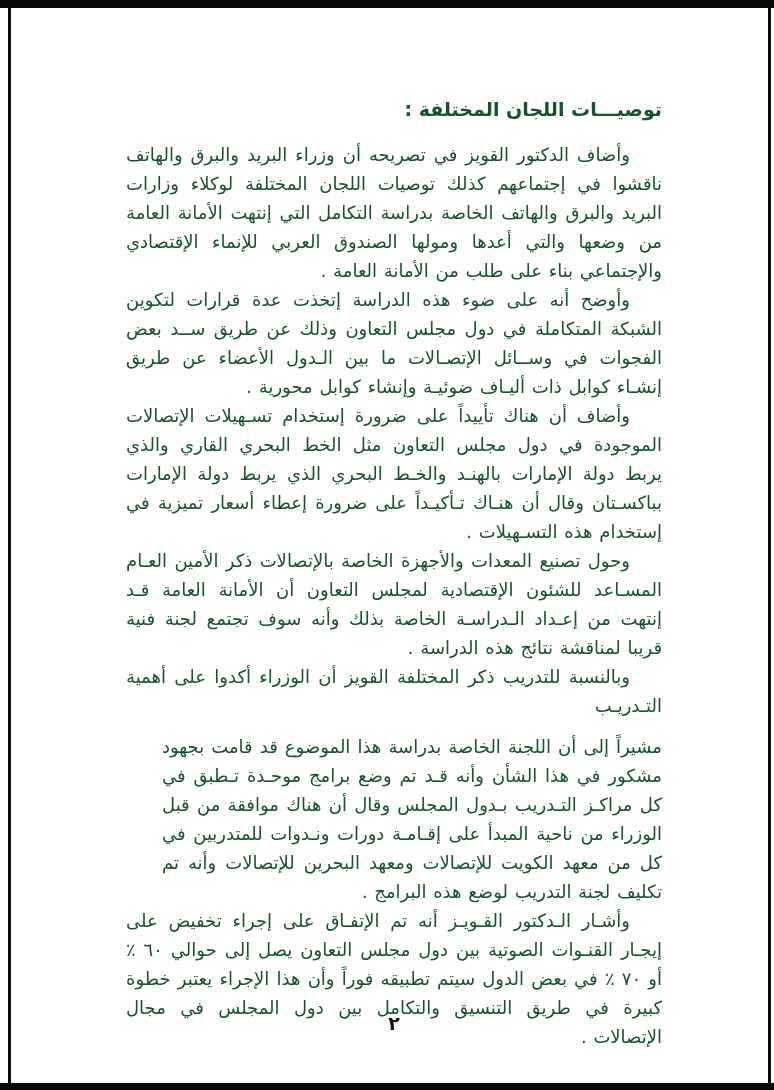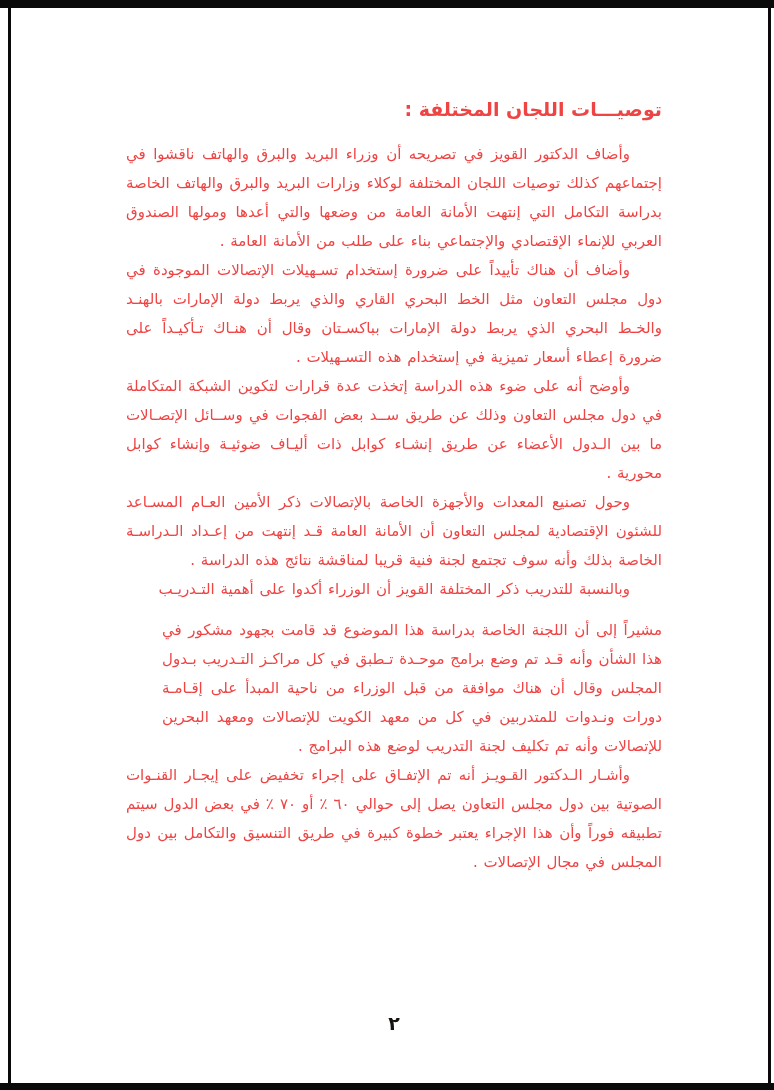--- a/index.html
+++ b/index.html
@@ -25,31 +25,31 @@
   .edge-bottom { bottom: 0; left: 0; width: 774px; height: 7px; }
   .edge-left   { top: 0; left: 8px;  width: 3px; height: 1090px; }
   .edge-right  { top: 0; right: 3px; width: 3px; height: 1090px; }
 
   .content {
     position: absolute;
     top: 96px;
     right: 112px;
     width: 536px;
     direction: rtl;
-    color: #ef4444;
+    color: #14532d;
   }
   .heading {
     font-size: 19px;
     font-weight: bold;
     line-height: 26px;
     margin: 0 0 18px 0;
     letter-spacing: 0;
   }
   .para {
-    font-size: 15px;
+    font-size: 18px;
     line-height: 29px;
     margin: 0;
     text-align: justify;
     text-indent: 32px;
     word-spacing: 1px;
   }
   .para.no-indent {
     text-indent: 0;
     margin-top: 12px;
     margin-left: 36px;
@@ -72,22 +72,22 @@
 <div class="page">
 
   <div class="edge edge-top"></div>
   <div class="edge edge-bottom"></div>
   <div class="edge edge-left"></div>
   <div class="edge edge-right"></div>
 
   <div class="content">
     <h1 class="heading">توصيـــات اللجان المختلفة :</h1>
     <p class="para">وأضاف الدكتور القويز في تصريحه أن وزراء البريد والبرق والهاتف ناقشوا في إجتماعهم كذلك توصيات اللجان المختلفة لوكلاء وزارات البريد والبرق والهاتف الخاصة بدراسة التكامل التي إنتهت الأمانة العامة من وضعها والتي أعدها ومولها الصندوق العربي للإنماء الإقتصادي والإجتماعي بناء على طلب من الأمانة العامة .</p>
+    <p class="para">وأوضح أنه على ضوء هذه الدراسة إتخذت عدة قرارات لتكوين الشبكة المتكاملة في دول مجلس التعاون وذلك عن طريق ســد بعض الفجوات في وســائل الإتصـالات ما بين الـدول الأعضاء عن طريق إنشـاء كوابل ذات أليـاف ضوئيـة وإنشاء كوابل محورية .</p>
     <p class="para">وأضاف أن هناك تأييداً على ضرورة إستخدام تسـهيلات الإتصالات الموجودة في دول مجلس التعاون مثل الخط البحري القاري والذي يربط دولة الإمارات بالهنـد والخـط البحري الذي يربط دولة الإمارات بباكسـتان وقال أن هنـاك تـأكيـداً على ضرورة إعطاء أسعار تميزية في إستخدام هذه التسـهيلات .</p>
-    <p class="para">وأوضح أنه على ضوء هذه الدراسة إتخذت عدة قرارات لتكوين الشبكة المتكاملة في دول مجلس التعاون وذلك عن طريق ســد بعض الفجوات في وســائل الإتصـالات ما بين الـدول الأعضاء عن طريق إنشـاء كوابل ذات أليـاف ضوئيـة وإنشاء كوابل محورية .</p>
     <p class="para">وحول تصنيع المعدات والأجهزة الخاصة بالإتصالات ذكر الأمين العـام المسـاعد للشئون الإقتصادية لمجلس التعاون أن الأمانة العامة قـد إنتهت من إعـداد الـدراسـة الخاصة بذلك وأنه سوف تجتمع لجنة فنية قريبا لمناقشة نتائج هذه الدراسة .</p>
     <p class="para">وبالنسبة للتدريب ذكر المختلفة القويز أن الوزراء أكدوا على أهمية التـدريـب</p>
     <p class="para no-indent">مشيراً إلى أن اللجنة الخاصة بدراسة هذا الموضوع قد قامت بجهود مشكور في هذا الشأن وأنه قـد تم وضع برامج موحـدة تـطبق في كل مراكـز التـدريب بـدول المجلس وقال أن هناك موافقة من قبل الوزراء من ناحية المبدأ على إقـامـة دورات ونـدوات للمتدربين في كل من معهد الكويت للإتصالات ومعهد البحرين للإتصالات وأنه تم تكليف لجنة التدريب لوضع هذه البرامج .</p>
     <p class="para">وأشـار الـدكتور القـويـز أنه تم الإتفـاق على إجراء تخفيض على إيجـار القنـوات الصوتية بين دول مجلس التعاون يصل إلى حوالي ٦٠ ٪ أو ٧٠ ٪ في بعض الدول سيتم تطبيقه فوراً وأن هذا الإجراء يعتبر خطوة كبيرة في طريق التنسيق والتكامل بين دول المجلس في مجال الإتصالات .</p>
   </div>
 
   <div class="page-number">٢</div>
 
 </div>
 

